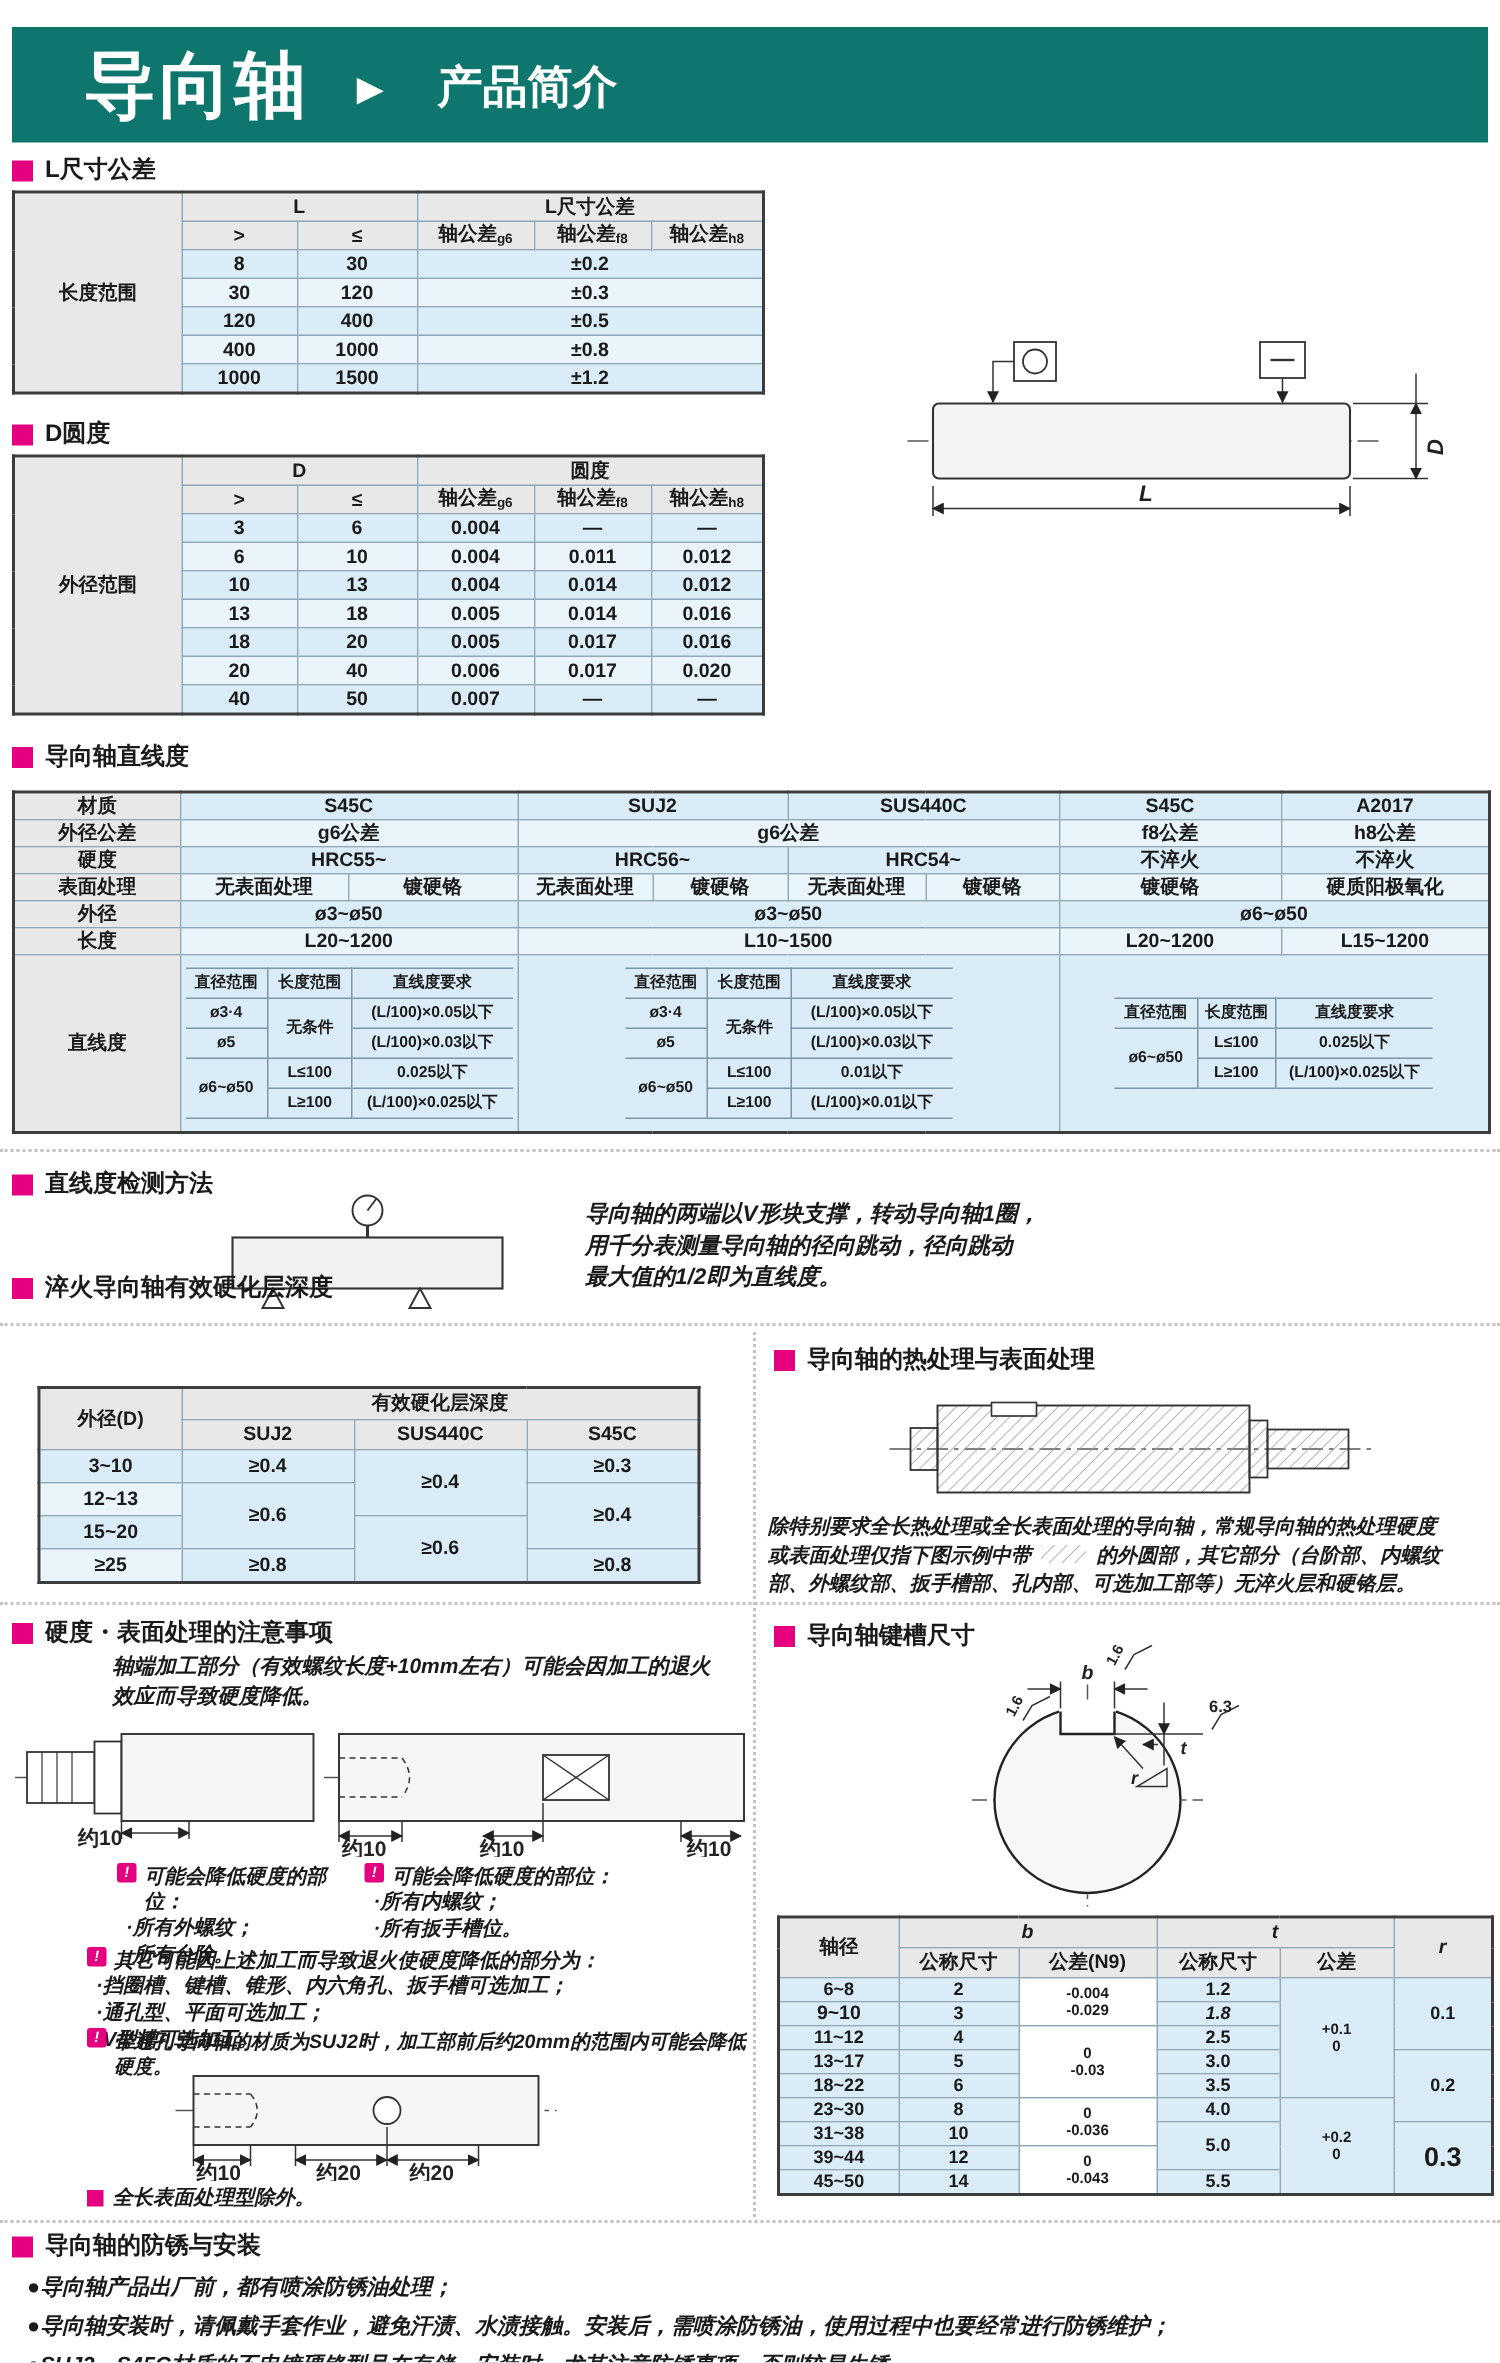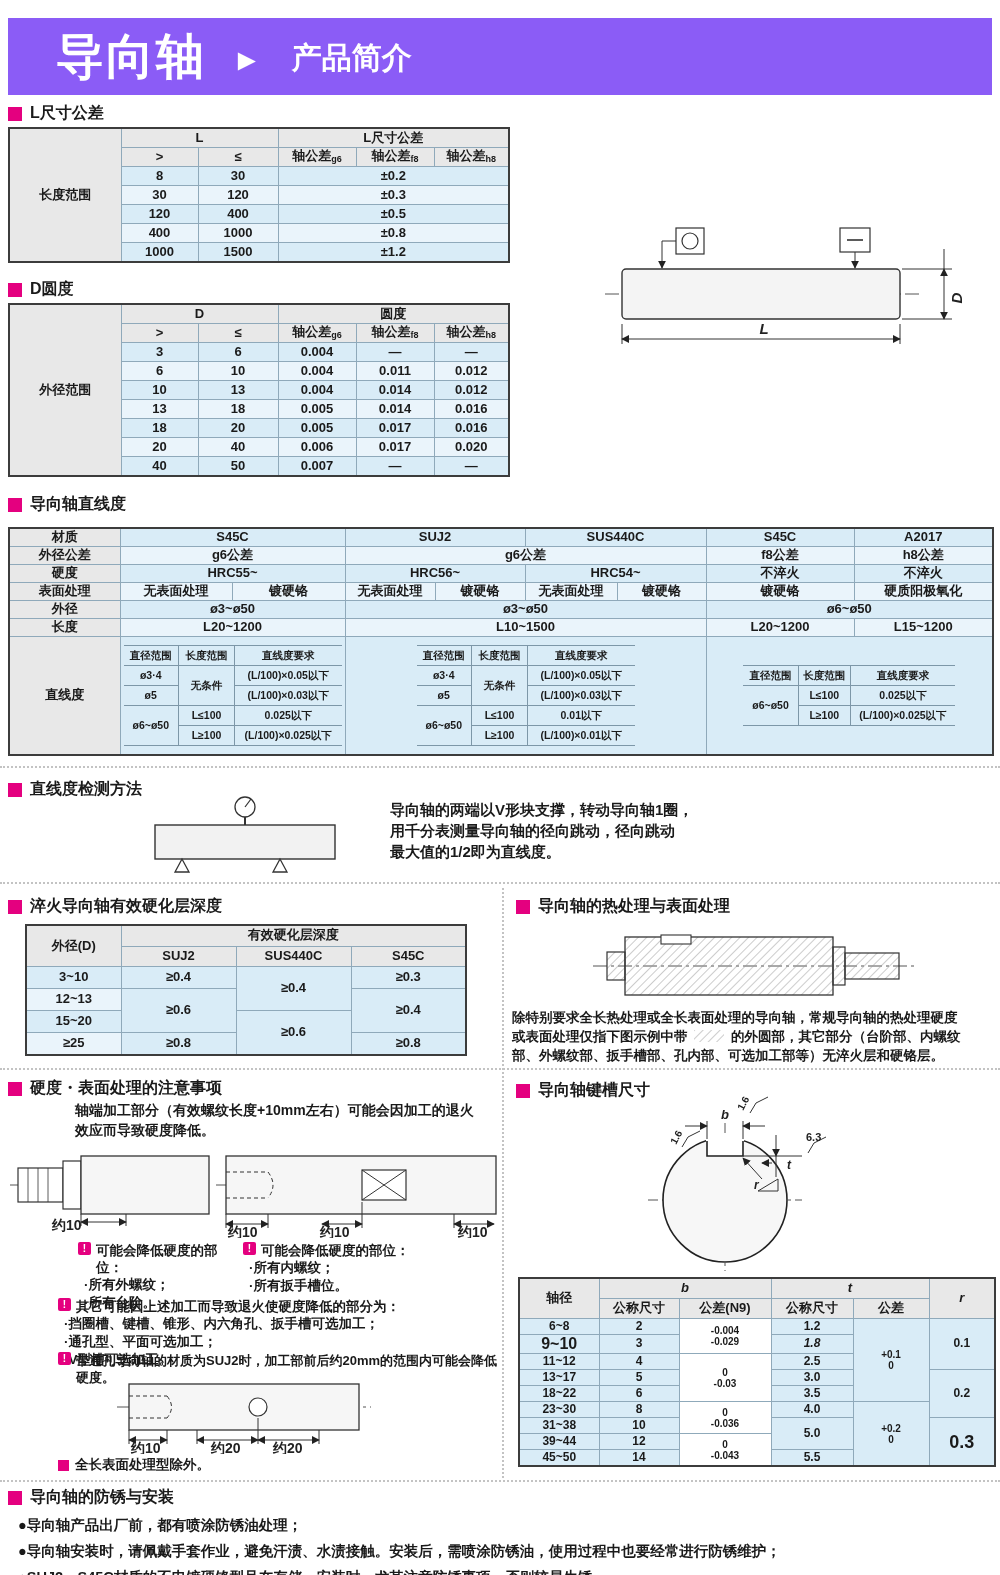--- a/index.html
+++ b/index.html
@@ -1,19 +1,19 @@
 <!DOCTYPE html>
 <html><head>
 <meta charset="utf-8">
 <style>
   html,body{margin:0;padding:0;background:#fff;}
   #page{position:relative;width:1000px;height:1575px;background:#fff;overflow:hidden;
         font-family:"Liberation Sans","DejaVu Sans",sans-serif;color:#1a1a1a;}
   
-  .banner{position:absolute;left:8px;top:18px;width:984px;height:77px;background:#8b5cf6;color:#fff;
+  .banner{position:absolute;left:8px;top:18px;width:984px;height:77px;background:#0f766e;color:#fff;
           display:flex;align-items:center;}
   .banner .t1{font-size:48px;font-weight:bold;margin-left:48px;letter-spacing:2px;}
   .banner .arr{font-size:30px;margin-left:26px;margin-top:6px;}
   .banner .t2{font-size:30px;font-weight:bold;margin-left:30px;margin-top:4px;}
   
   .stitle{position:absolute;display:flex;align-items:center;gap:8px;font-size:16px;font-weight:bold;}
   .sq{width:14px;height:14px;background:#e4007f;flex:0 0 auto;}
   .sq.small{width:11px;height:11px;}
   
   table.tbl{border-collapse:collapse;table-layout:fixed;text-align:center;font-weight:bold;}
@@ -30,21 +30,21 @@
   
   table.sub{border-collapse:collapse;table-layout:fixed;margin:0 auto;text-align:center;font-weight:bold;}
   .sub td,.sub th{border:1px solid #7d97a8;font-size:10.5px;padding:0 2px;height:19px;background:transparent;line-height:1.05;}
   .sub tr>*:first-child{border-left:none;}
   .sub tr>*:last-child{border-right:none;}
   .sub th{font-weight:bold;}
   
   .hdiv{position:absolute;border-top:2px dotted #c3c3c3;height:0;}
   .vdiv{position:absolute;border-left:2px dotted #c3c3c3;width:0;}
   
-  .txt{position:absolute;font-weight:bold;}
+  .txt{position:absolute;font-weight:bold;font-style:italic;}
   .mark{display:inline-flex;width:13px;height:13px;background:#e4007f;color:#fff;font-size:10px;font-weight:bold;
         align-items:center;justify-content:center;border-radius:2px;margin-right:5px;flex:0 0 auto;}
   .lrow{display:flex;align-items:flex-start;line-height:17px;}
   svg text{font-family:"Liberation Sans","DejaVu Sans",sans-serif;}
   .tolcell div{font-size:10px;line-height:11px;}
 </style>
 </head>
 <body>
 
 <div id="page">
@@ -402,21 +402,21 @@
   </svg>
   <div class="txt" style="left:390px;top:799px;width:340px;font-size:15px;line-height:21px;">
     <div>导向轴的两端以V形块支撑，转动导向轴1圈，</div>
     <div>用千分表测量导向轴的径向跳动，径向跳动</div>
     <div>最大值的1/2即为直线度。</div>
   </div>
 
   <div class="hdiv" style="left:0;top:882px;width:1000px;"></div>
   <div class="vdiv" style="left:502px;top:888px;height:590px;"></div>
 
-  <div class="stitle" style="left:8px;top:896px;">
+  <div class="stitle" style="left:8px;top:848px;">
     <span class="sq"></span>
     <span>淬火导向轴有效硬化层深度</span>
   </div>
   <table class="tbl" style="position:absolute;left:25px;top:924px;width:440px;">
     <colgroup>
         <col style="width:95px">
         <col style="width:115px">
         <col style="width:115px">
         <col style="width:115px">
       </colgroup>
@@ -648,21 +648,21 @@
             <div>-0.029</div>
           </td>
       <td class="b" style="font-size:12px;">1.2</td>
       <td class="b tolcell" rowspan="5">
             <div>+0.1</div>
             <div>0</div>
           </td>
       <td class="b" rowspan="3" style="font-size:12px;">0.1</td>
     </tr>
     <tr>
-      <td class="b" style="height:15px;font-size:16px;">9~10</td>
+      <td class="b" style="height:15px;font-size:13px;">9~10</td>
       <td class="b" style="font-size:12px;">3</td>
       <td class="b" style="font-size:12px;font-style:italic;">1.8</td>
     </tr>
     <tr>
       <td class="b" style="height:15px;font-size:12px;">11~12</td>
       <td class="b" style="font-size:12px;">4</td>
       <td class="w tolcell" rowspan="3">
             <div>0</div>
             <div>-0.03</div>
           </td>

